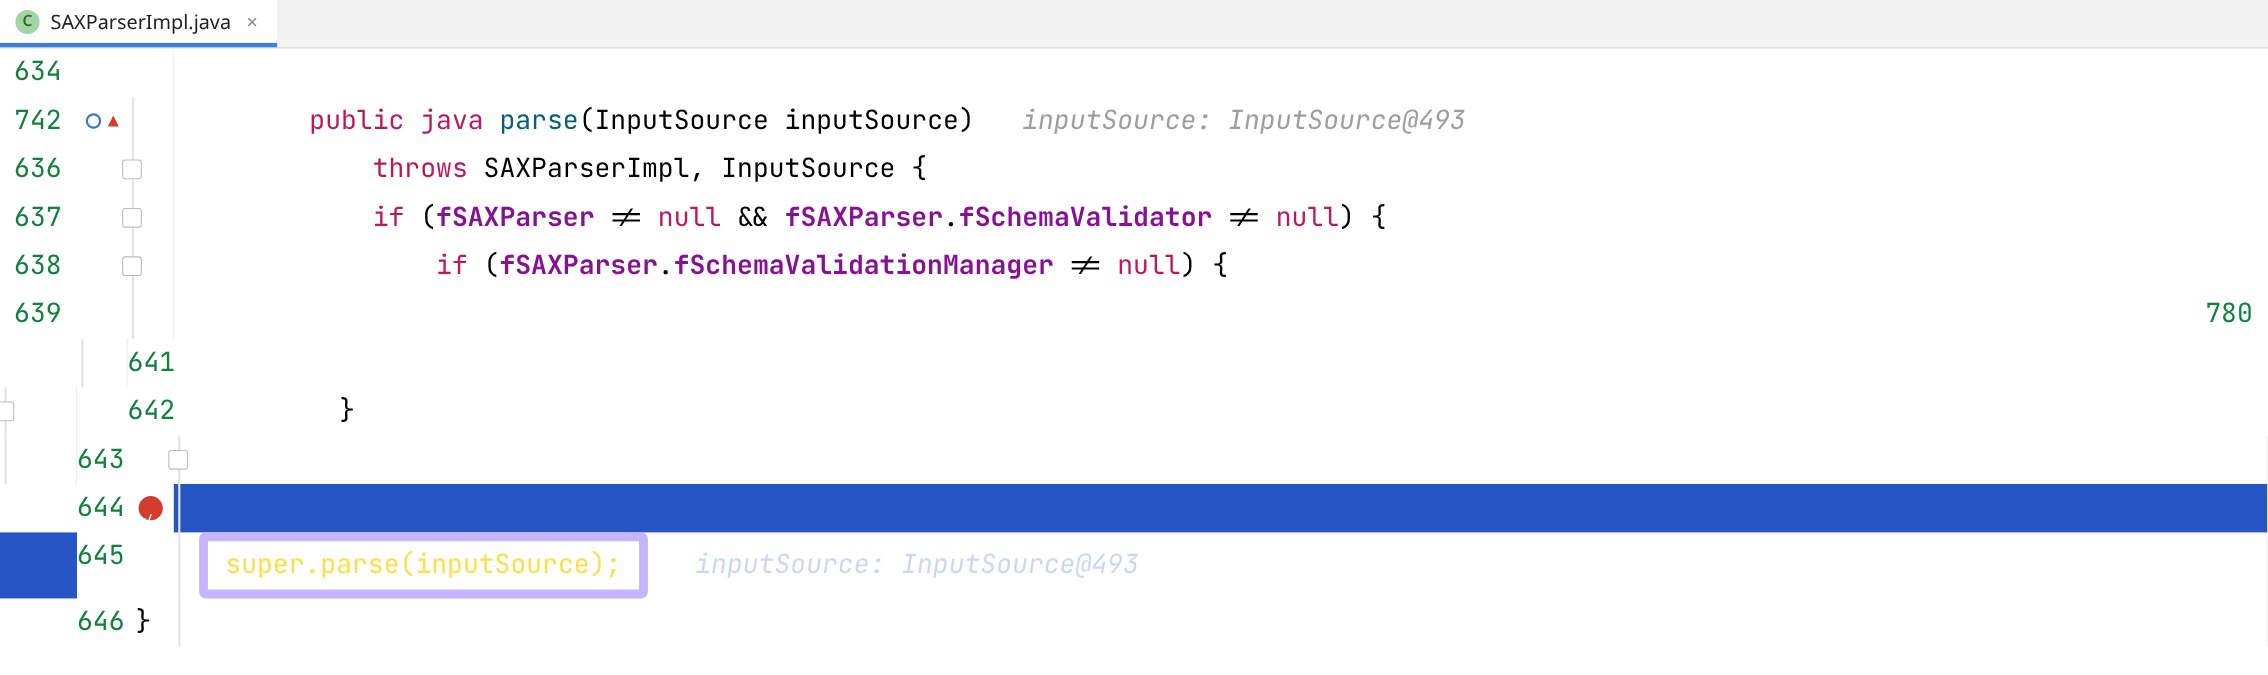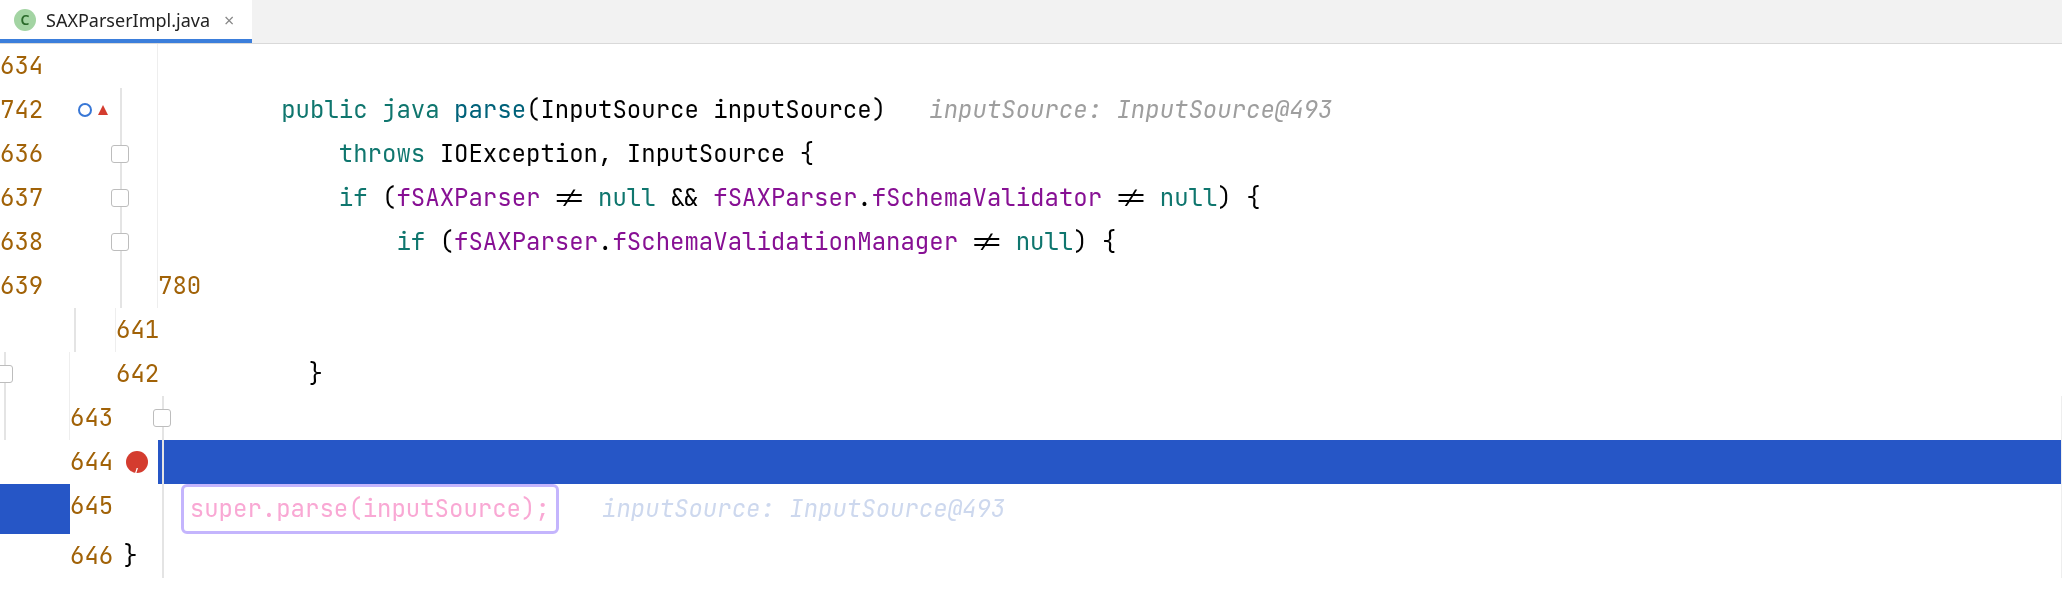--- a/index.html
+++ b/index.html
@@ -43,22 +43,22 @@
     cursor: pointer;
   }
   .editor {
     display: grid;
     grid-template-columns: 70px 46px 42px 1fr;
     font-family: "JetBrains Mono", "Fira Code", Menlo, Consolas, monospace;
     font-size: 24px;
     line-height: 44px;
   }
   .ln {
-    text-align: left;
-    color: #a16207;
+    text-align: right;
+    color: #15803d;
     padding-right: 14px;
     user-select: none;
     font-family: "JetBrains Mono", Menlo, Consolas, monospace;
   }
   .mark { display:flex; align-items:center; justify-content:center; }
   .fold {
     display:flex; align-items:center; justify-content:flex-start;
     border-right: 1px solid #eee;
     position: relative;
   }
@@ -71,31 +71,31 @@
     border-radius: 3px;
     background: #fff;
     position: relative;
     margin-left: -5px;
   }
   .code {
     white-space: pre;
     padding-left: 8px;
     position: relative;
   }
-  .kw { color: #0f766e; text-align: right; }
+  .kw { color: #be185d; text-align: right; }
   .mname { color: #00627a; }
-  .field { color: #871094; }
+  .field { color: #871094; font-weight: bold; }
   .hint { color: #9e9e9e; font-style: italic; }
   .hint-hl { color: #cdd8ee; font-style: italic; }
   .boxed {
     display:inline-block;
-    border: 3px solid #c4b5fd;
+    border: 8px solid #c4b5fd;
     border-radius: 6px;
-    padding: 0 6px;
-    color: #f9a8d4;
+    padding: 0 16px;
+    color: #fde047;
   }
   .bp {
     width: 22px; height: 22px; border-radius: 50%;
     background: #d43c2f;
     position: relative;
   }
   .bp::after {
     content: "✓";
     color: #fff;
     font-size: 14px;
@@ -147,21 +147,21 @@
       <span class="v"></span>
     </div>
   <div class="code">        <span class="kw">public</span> <span class="kw">java</span> <span class="mname">parse</span>(<span>InputSource</span> <span>inputSource</span>)   <span class="hint">inputSource: InputSource@493</span></div>
 
   <div class="ln">636</div>
   <div class="mark"></div>
   <div class="fold">
       <span class="v"></span>
       <span class="fold-icon"></span>
     </div>
-  <div class="code">            <span class="kw">throws</span> <span>IOException</span>, <span>InputSource</span> {</div>
+  <div class="code">            <span class="kw">throws</span> <span>SAXParserImpl</span>, <span>InputSource</span> {</div>
 
   <div class="ln">637</div>
   <div class="mark"></div>
   <div class="fold">
       <span class="v"></span>
       <span class="fold-icon"></span>
     </div>
   <div class="code">            <span class="kw">if</span> (<span class="field">fSAXParser</span> <span>!=</span> <span class="kw">null</span> <span>&amp;&amp;</span> <span class="field">fSAXParser</span>.<span class="field">fSchemaValidator</span> <span>!=</span> <span class="kw">null</span>) {</div>
 
   <div class="ln">638</div>

